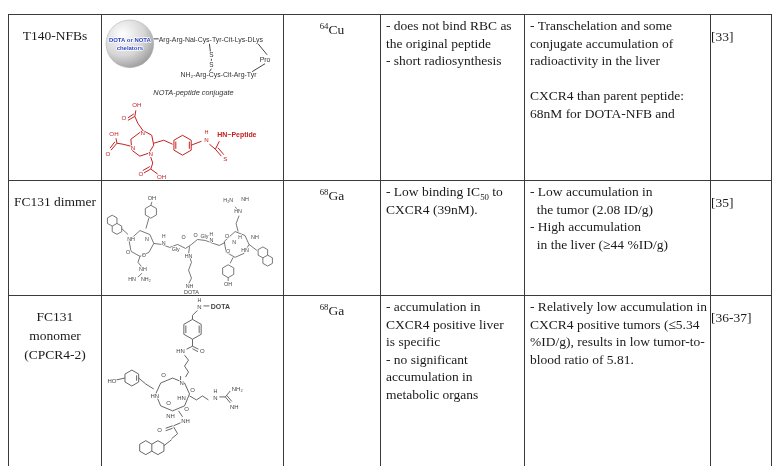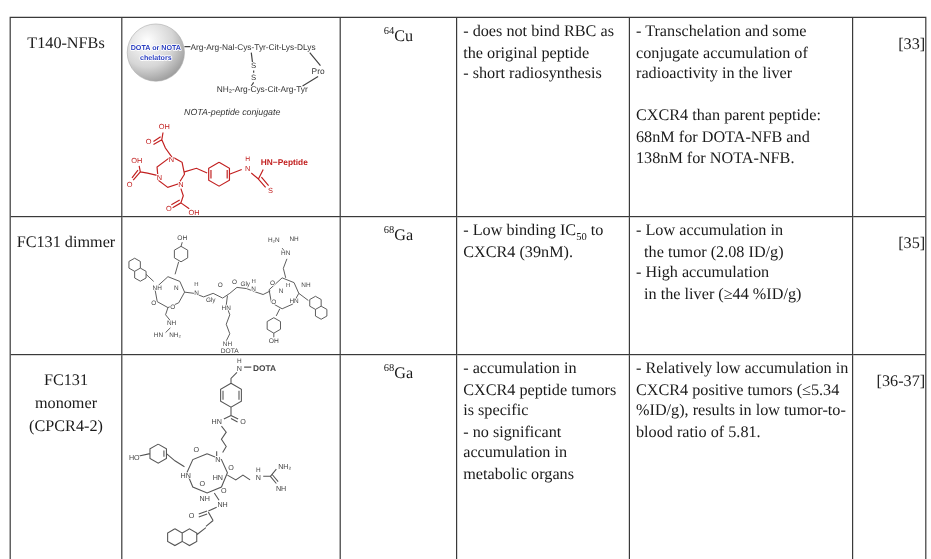--- a/index.html
+++ b/index.html
@@ -12,21 +12,21 @@
          border:1px solid #3a3a3a; border-bottom-width:2px; background:#fff;margin-top:12px; }
   .cell { box-sizing:border-box; border-right:1px solid #3a3a3a; border-bottom:1px solid #3a3a3a;
           overflow:hidden; font-size:13.5px; line-height:17.6px; }
   .cell.last-col { border-right:none; }
   .cell.last-row { border-bottom:none; }
   .c-name { text-align:center; padding-top:11px; line-height:19px; }
   .c-struct { position:relative; padding:0; }
   .c-struct svg { display:block; width:100%; height:100%; }
   .c-iso { text-align:center; padding-top:6px; }
   .c-txt { padding:2px 3px 0 5px; white-space:pre-wrap; }
-  .c-ref { text-align:right; padding-top:13px; }
+  .c-ref { text-align:left; padding-top:13px; }
   sup { font-size:0.65em; line-height:0; }
   sub { font-size:0.65em; line-height:0; }
   svg text { font-family:"Liberation Sans","DejaVu Sans",sans-serif;
              paint-order:stroke; stroke:#ffffff; stroke-width:1.4px; stroke-linejoin:round; }
   .bond-red { stroke:#c22020; stroke-width:1; fill:none; }
   .bond-blk { stroke:#444444; stroke-width:1; fill:none; }
   .bond-gry { stroke:#555555; stroke-width:0.8; fill:none; }
 </style>
 </head>
 <body>
@@ -76,21 +76,21 @@
           <text x="105" y="120" font-size="5.6" text-anchor="middle">H</text>
           <text x="105" y="128" font-size="6.2" text-anchor="middle">N</text>
           <text x="116" y="123" font-size="7" text-anchor="start" font-weight="bold">HN−Peptide</text>
           <text x="124" y="147" font-size="6.2" text-anchor="middle">S</text>
         </g>
     </svg>
   </div>
 
   <div class="cell c-iso"><sup>64</sup><span>Cu</span></div>
   <div class="cell c-txt"><span>- does not bind RBC as</span><br><span>the original peptide</span><br><span>- short radiosynthesis</span></div>
-  <div class="cell c-txt"><span>- Transchelation and some</span><br><span>conjugate accumulation of</span><br><span>radioactivity in the liver</span><br><br><span>CXCR4 than parent peptide:</span><br><span>68nM for DOTA-NFB and</span><br><span>138nM for NOTA-NFB.</span></div>
+  <div class="cell c-txt"><span>- Transchelation and some</span><br><span>conjugate accumulation of</span><br><span>radioactivity in the liver</span><br><br><span>CXCR4 than parent peptide:</span><br><span>68nM for DOTA-NFB and</span><br></div>
   <div class="cell c-ref last-col">[33]</div>
 
   <div class="cell c-name"><span>FC131 dimmer</span></div>
 
   <div class="cell c-struct">
     <svg viewBox="0 0 182 115">
       <path class="bond-gry" d="M10,34.5 L14.8,37.2 L14.8,42.8 L10,45.5 L5.2,42.8 L5.2,37.2 L10,34.5
                M14.8,42.8 L19.6,45.5 L19.6,51.1 L14.8,53.8 L10,51.1 L10,45.5
                M19.6,48 L26,54
                M49,24.5 L54.6,27.7 L54.6,34.2 L49,37.5 L43.4,34.2 L43.4,27.7 L49,24.5
@@ -188,17 +188,17 @@
           <text x="58" y="136" font-size="6" text-anchor="middle">O</text>
           <text x="114" y="97" font-size="5.4" text-anchor="middle">H</text>
           <text x="114" y="104" font-size="6" text-anchor="middle">N</text>
           <text x="136" y="95" font-size="6" text-anchor="middle">NH₂</text>
           <text x="133" y="113" font-size="6" text-anchor="middle">NH</text>
         </g>
     </svg>
   </div>
 
   <div class="cell c-iso last-row"><sup>68</sup><span>Ga</span></div>
-  <div class="cell c-txt last-row"><span>- accumulation in</span><br><span>CXCR4 peptide tumors</span><br><span>is specific</span><br><span>- no significant</span><br><span>accumulation in</span><br><span>metabolic organs</span></div>
+  <div class="cell c-txt last-row"><span>- accumulation in</span><br><span>CXCR4 positive liver</span><br><span>is specific</span><br><span>- no significant</span><br><span>accumulation in</span><br><span>metabolic organs</span></div>
   <div class="cell c-txt last-row"><span>- Relatively low accumulation in</span><br><span>CXCR4 positive tumors (≤5.34</span><br><span>%ID/g), results in low tumor-to-</span><br><span>blood ratio of 5.81.</span></div>
   <div class="cell c-ref last-col last-row">[36-37]</div>
 
 </div>
 
 </body></html>

